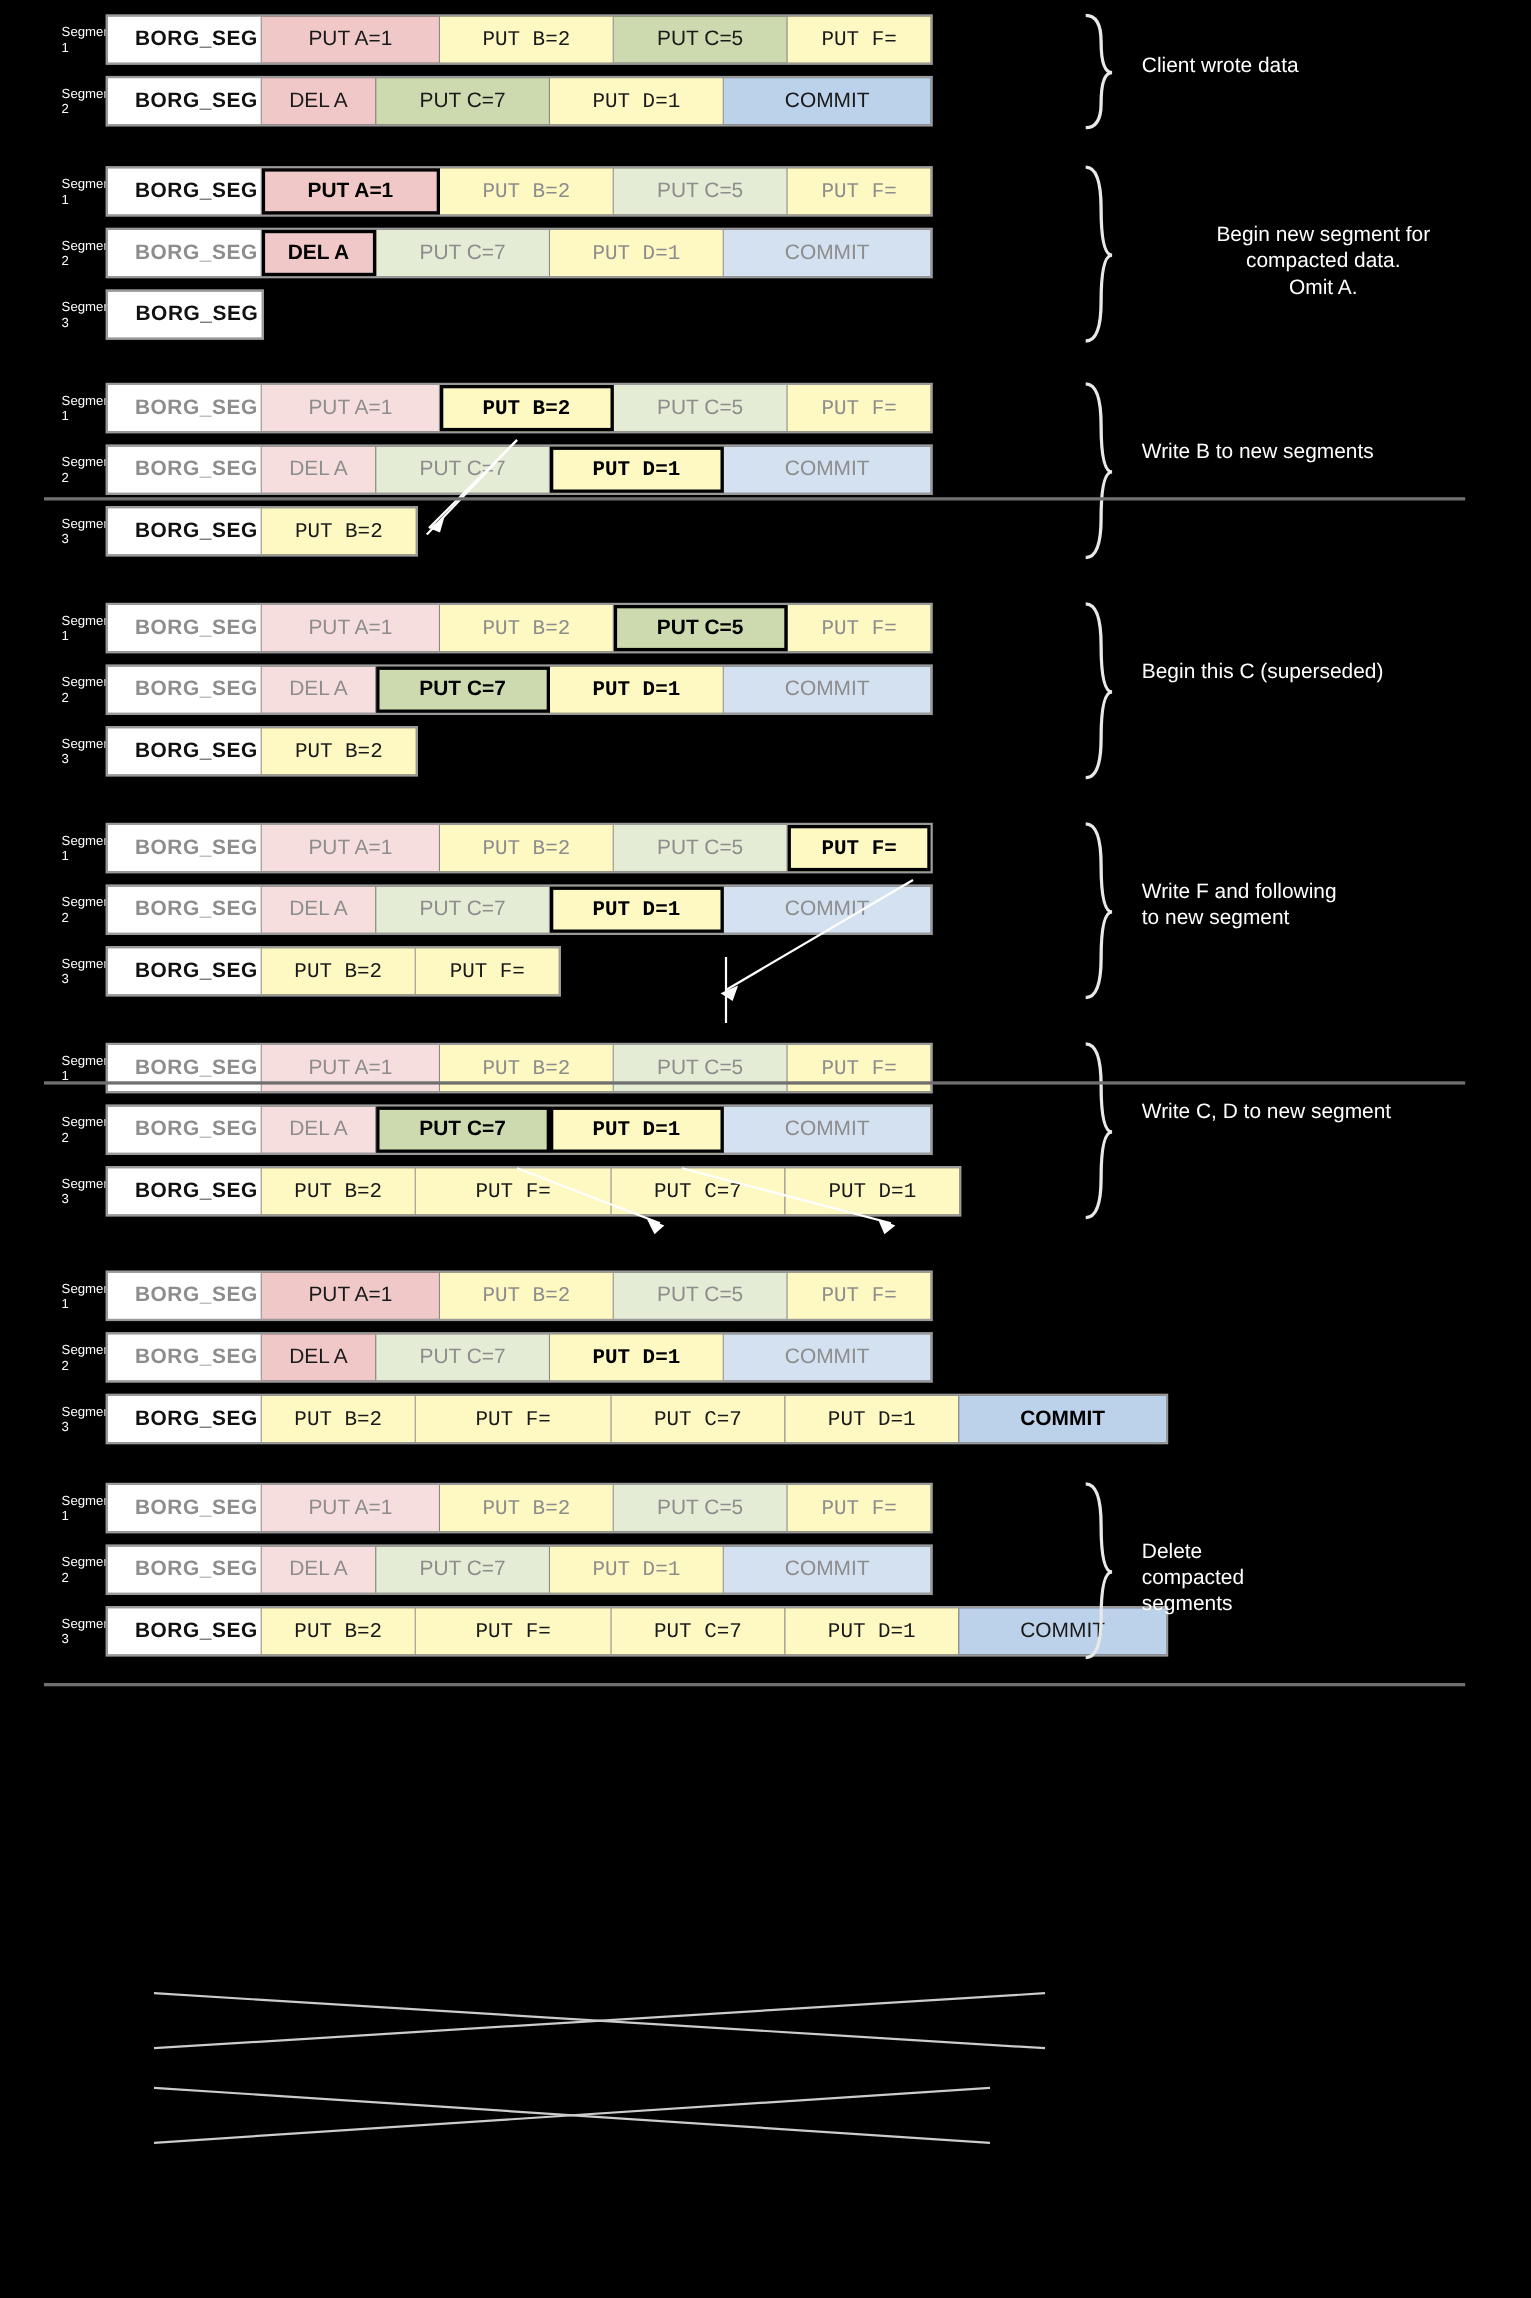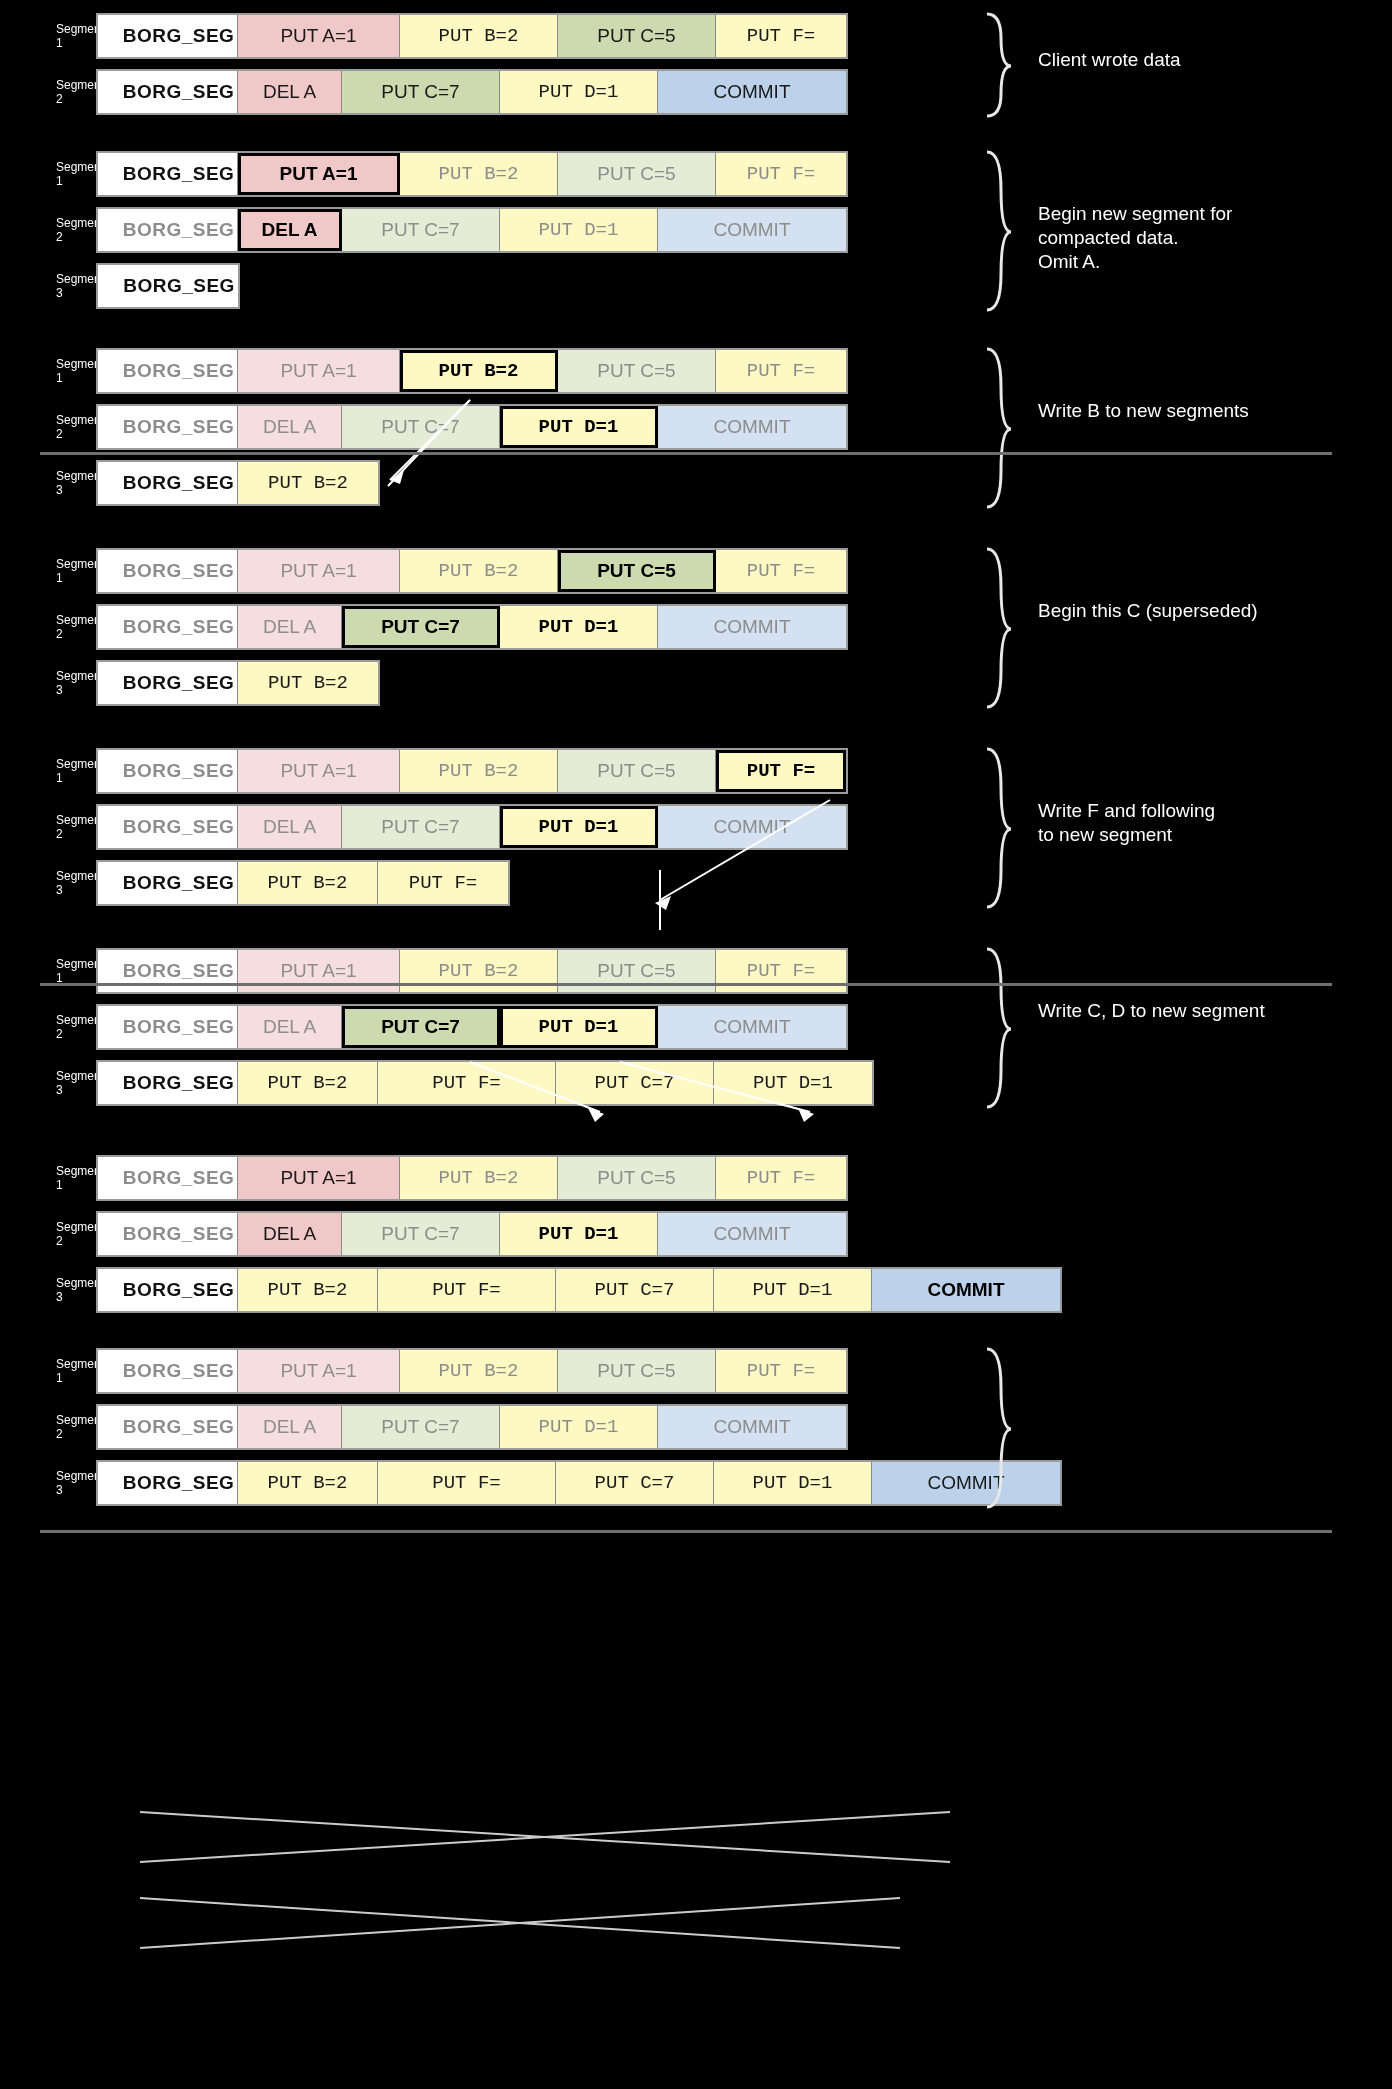--- a/index.html
+++ b/index.html
@@ -294,21 +294,21 @@
     <line x1="140" y1="1898" x2="900" y2="1948" stroke="#cccccc" stroke-width="2"></line>
     <line x1="140" y1="1948" x2="900" y2="1898" stroke="#cccccc" stroke-width="2"></line>
   </svg>
 <svg width="28" height="112" class="brace-svg" style="left: 985px; top: 10px;">
       <path d="M2,4 Q16,4 16,28 Q16,56 26,56 Q16,56 16,84 Q16,106 2,106" fill="none" stroke="#e8e8e8" stroke-width="3"></path>
     </svg>
     <div class="note" style="left: 1038px; top: 36px; width: 330px; margin-top: 12px;">Client wrote data</div>
     <svg width="28" height="168" class="brace-svg" style="left: 985px; top: 148px;">
       <path d="M2,4 Q16,4 16,42 Q16,84 26,84 Q16,84 16,126 Q16,162 2,162" fill="none" stroke="#e8e8e8" stroke-width="3"></path>
     </svg>
-    <div class="note" style="left: 1038px; top: 202px; width: 330px;">Begin new segment for
+    <div class="note" style="left: 1038px; top: 202px; width: 330px; text-align: center;">Begin new segment for
 compacted data.
 Omit A.</div>
     <svg width="28" height="168" class="brace-svg" style="left: 985px; top: 345px;">
       <path d="M2,4 Q16,4 16,42 Q16,84 26,84 Q16,84 16,126 Q16,162 2,162" fill="none" stroke="#e8e8e8" stroke-width="3"></path>
     </svg>
     <div class="note" style="left: 1038px; top: 399px; width: 330px;">Write B to new segments</div>
     <svg width="28" height="168" class="brace-svg" style="left: 985px; top: 545px;">
       <path d="M2,4 Q16,4 16,42 Q16,84 26,84 Q16,84 16,126 Q16,162 2,162" fill="none" stroke="#e8e8e8" stroke-width="3"></path>
     </svg>
     <div class="note" style="left: 1038px; top: 599px; width: 330px;">Begin this C (superseded)</div>
@@ -317,16 +317,19 @@
     </svg>
     <div class="note" style="left: 1038px; top: 799px; width: 330px;">Write F and following
 to new segment</div>
     <svg width="28" height="168" class="brace-svg" style="left: 985px; top: 945px;">
       <path d="M2,4 Q16,4 16,42 Q16,84 26,84 Q16,84 16,126 Q16,162 2,162" fill="none" stroke="#e8e8e8" stroke-width="3"></path>
     </svg>
     <div class="note" style="left: 1038px; top: 999px; width: 330px;">Write C, D to new segment</div>
     <svg width="28" height="168" class="brace-svg" style="left: 985px; top: 1345px;">
       <path d="M2,4 Q16,4 16,42 Q16,84 26,84 Q16,84 16,126 Q16,162 2,162" fill="none" stroke="#e8e8e8" stroke-width="3"></path>
     </svg>
+    <div class="note" style="left: 1038px; top: 1399px; width: 330px;">Delete
+compacted
+segments</div>
     <div class="divider" style="top: 452px;"></div>
     <div class="divider" style="top: 983px;"></div>
     <div class="divider" style="top: 1530px;"></div>
   </div>
 
 </body></html>

